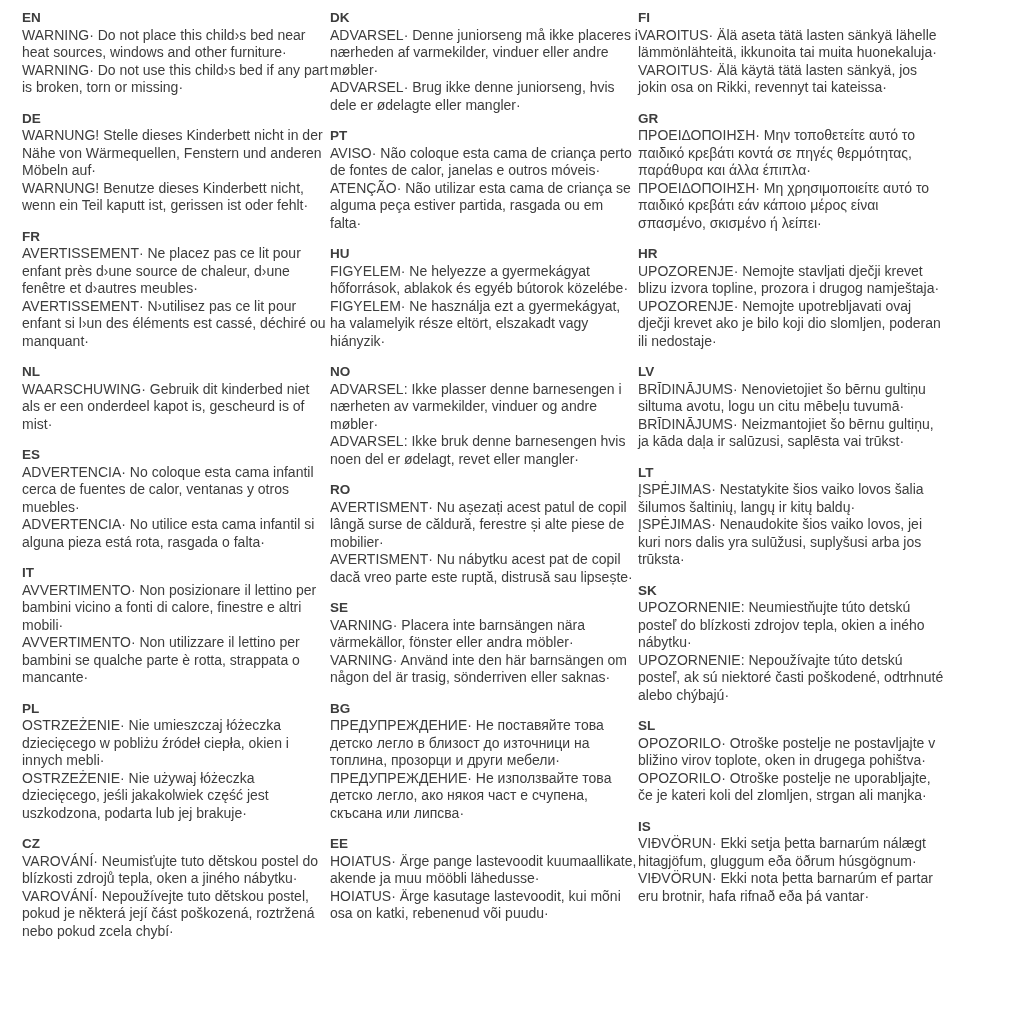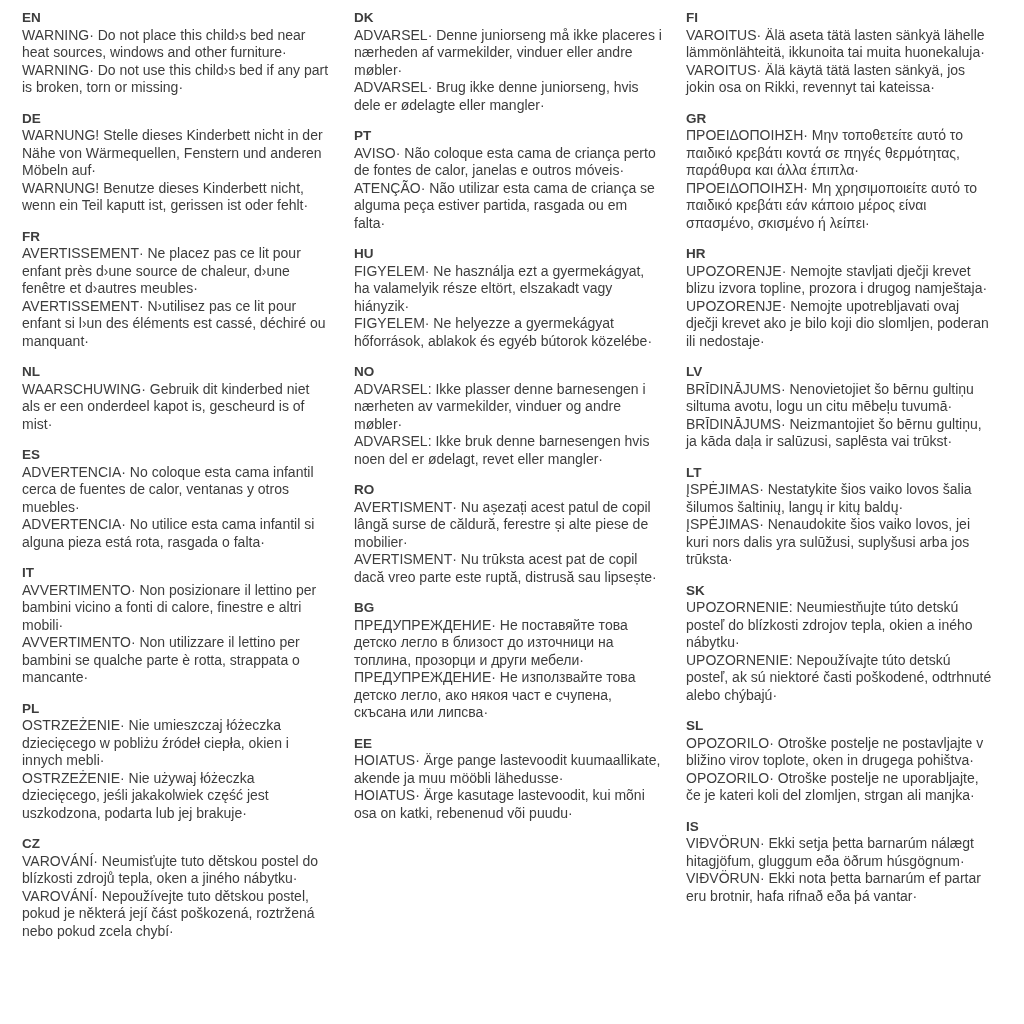--- a/index.html
+++ b/index.html
@@ -12,21 +12,20 @@
     background: #ffffff;
     color: #3d3d3d;
     font-family: "Liberation Sans", sans-serif;
     overflow: hidden;
   }
   .page {
     box-sizing: border-box;
     width: 912px;
     display: flex;
     padding: 9px 20px 0 22px;
-    column-gap: 24px;
   }
   .col {
     flex: 0 0 308px;
     max-width: 308px;
   }
   .section {
     margin-bottom: 13px;
   }
   .code {
     font-weight: 700;
@@ -89,32 +88,37 @@
         <div class="warning">ADVARSEL· Denne juniorseng må ikke placeres i nærheden af varmekilder, vinduer eller andre møbler·</div>
         <div class="warning">ADVARSEL· Brug ikke denne juniorseng, hvis dele er ødelagte eller mangler·</div>
       </div>
       <div class="section">
         <div class="code">PT</div>
         <div class="warning">AVISO· Não coloque esta cama de criança perto de fontes de calor, janelas e outros móveis·</div>
         <div class="warning">ATENÇÃO· Não utilizar esta cama de criança se alguma peça estiver partida, rasgada ou em falta·</div>
       </div>
       <div class="section">
         <div class="code">HU</div>
+        <div class="warning">FIGYELEM· Ne helyezze a gyermekágyat hőforrások, ablakok és egyéb bútorok közelébe·</div>
         <div class="warning">FIGYELEM· Ne használja ezt a gyermekágyat, ha valamelyik része eltört, elszakadt vagy hiányzik·</div>
-        <div class="warning">FIGYELEM· Ne helyezze a gyermekágyat hőforrások, ablakok és egyéb bútorok közelébe·</div>
       </div>
       <div class="section">
         <div class="code">NO</div>
         <div class="warning">ADVARSEL: Ikke plasser denne barnesengen i nærheten av varmekilder, vinduer og andre møbler·</div>
         <div class="warning">ADVARSEL: Ikke bruk denne barnesengen hvis noen del er ødelagt, revet eller mangler·</div>
       </div>
       <div class="section">
         <div class="code">RO</div>
         <div class="warning">AVERTISMENT· Nu așezați acest patul de copil lângă surse de căldură, ferestre și alte piese de mobilier·</div>
-        <div class="warning">AVERTISMENT· Nu trūksta acest pat de copil dacă vreo parte este ruptă, distrusă sau lipsește·</div>
+        <div class="warning">AVERTISMENT· Nu nábytku acest pat de copil dacă vreo parte este ruptă, distrusă sau lipsește·</div>
+      </div>
+      <div class="section">
+        <div class="code">SE</div>
+        <div class="warning">VARNING· Placera inte barnsängen nära värmekällor, fönster eller andra möbler·</div>
+        <div class="warning">VARNING· Använd inte den här barnsängen om någon del är trasig, sönderriven eller saknas·</div>
       </div>
       <div class="section">
         <div class="code">BG</div>
         <div class="warning">ПРЕДУПРЕЖДЕНИЕ· Не поставяйте това детско легло в близост до източници на топлина, прозорци и други мебели·</div>
         <div class="warning">ПРЕДУПРЕЖДЕНИЕ· Не използвайте това детско легло, ако някоя част е счупена, скъсана или липсва·</div>
       </div>
       <div class="section">
         <div class="code">EE</div>
         <div class="warning">HOIATUS· Ärge pange lastevoodit kuumaallikate, akende ja muu mööbli lähedusse·</div>
         <div class="warning">HOIATUS· Ärge kasutage lastevoodit, kui mõni osa on katki, rebenenud või puudu·</div>

